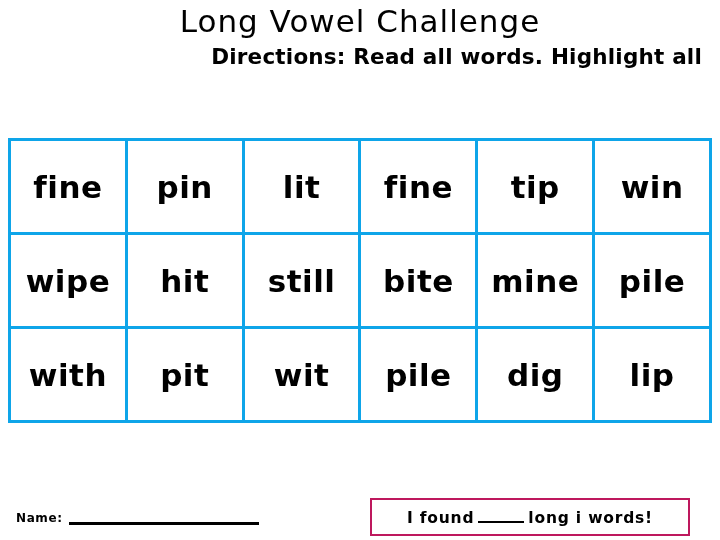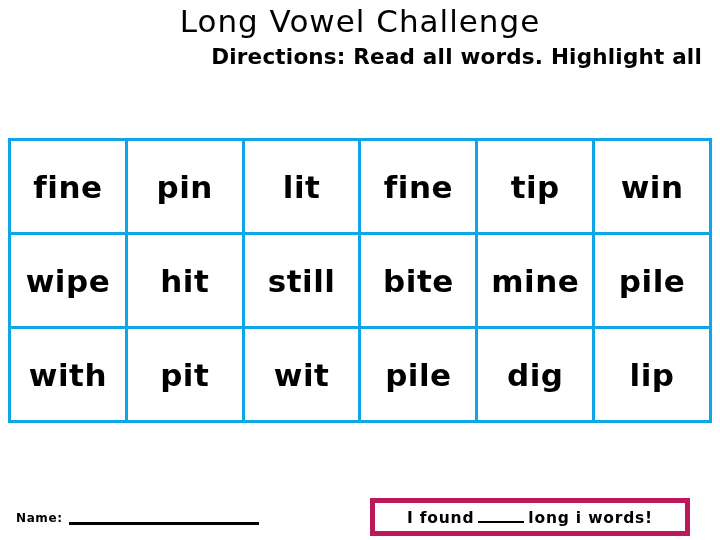--- a/index.html
+++ b/index.html
@@ -90,21 +90,21 @@
     width: 190px;
     border-bottom: 3px solid #000000;
     height: 14px;
   }
   .found-box {
     position: absolute;
     left: 370px;
     top: 4px;
     width: 320px;
     height: 38px;
-    border: 5px solid #be185d;
+    border: 2px solid #be185d;
     box-sizing: border-box;
     display: flex;
     align-items: center;
     justify-content: center;
   }
   .found-text {
     font-family: "DejaVu Sans", sans-serif;
     font-size: 15.5px;
     font-weight: bold;
     letter-spacing: 0.8px;

